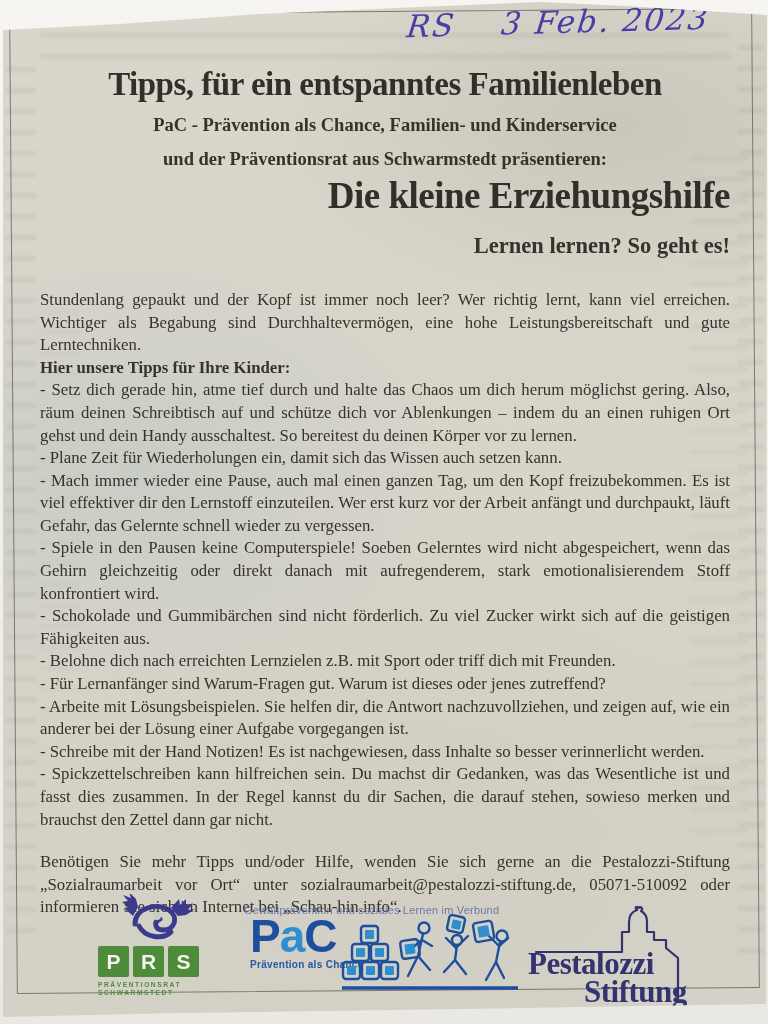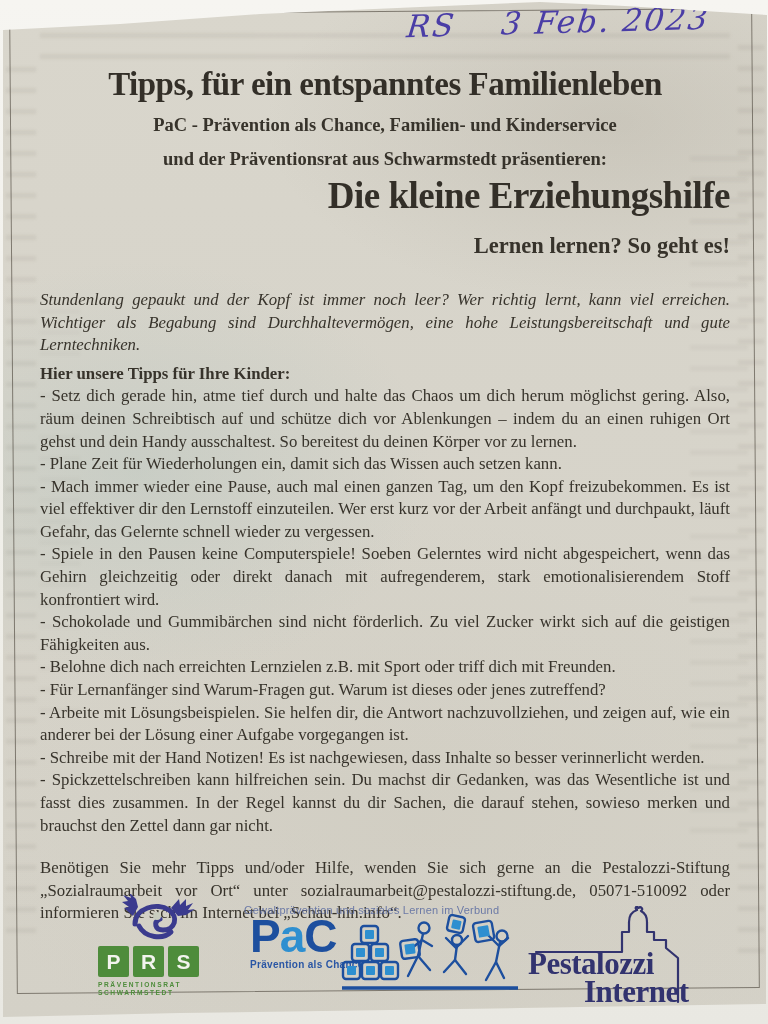--- a/index.html
+++ b/index.html
@@ -64,21 +64,21 @@
   }
   .heading{
     margin:2px 0 0 0;text-align:right;
     font-size:37px;font-weight:bold;color:#332f28;letter-spacing:-0.5px;
   }
   .subheading{
     margin:16px 0 0 0;text-align:right;
     font-size:22.5px;font-weight:bold;color:#37332b;
   }
   .body-text{font-size:16.8px;line-height:22.6px;text-align:justify;}
-  .intro{margin:30px 0 6px 0;font-style:italic;}
+  .intro{margin:30px 0 0 0;}
   .tips-header{display:block;font-weight:bold;font-size:16.8px;line-height:22.6px;}
   .tip{margin:0;}
   .contact{margin:20px 0 0 0;}
 
   
   .footer{position:absolute;left:0;top:0;width:768px;height:1024px;pointer-events:none;}
 
   .prs-gecko{position:absolute;left:105px;top:894px;}
   .prs-squares{position:absolute;left:98px;top:946px;display:flex;gap:4px;}
   .prs-sq{
@@ -229,18 +229,18 @@
 
       <div class="pestalozzi">
         <svg width="220" height="102" viewBox="0 0 220 102">
           <g fill="none" stroke="#32336f" stroke-width="2.2" stroke-linecap="round" stroke-linejoin="round">
             <polyline points="10,46 96,46 96,26 103,26 103,16"></polyline>
             <path d="M103,16 C103,8 108,5 111,4 C108,2 111,-1 112,2 C115,0 118,3 115,5 C119,7 121,10 121,16"></path>
             <polyline points="121,16 121,26 128,26 128,34 140,34 140,42 152,52 152,96"></polyline>
           </g>
         </svg>
         <div class="pesta-line1">Pestalozzi</div>
-        <div class="pesta-line2">Internet</div>
+        <div class="pesta-line2">Stiftung</div>
       </div>
 
     </div>
   </div>
 </div>
 
 </body></html>

